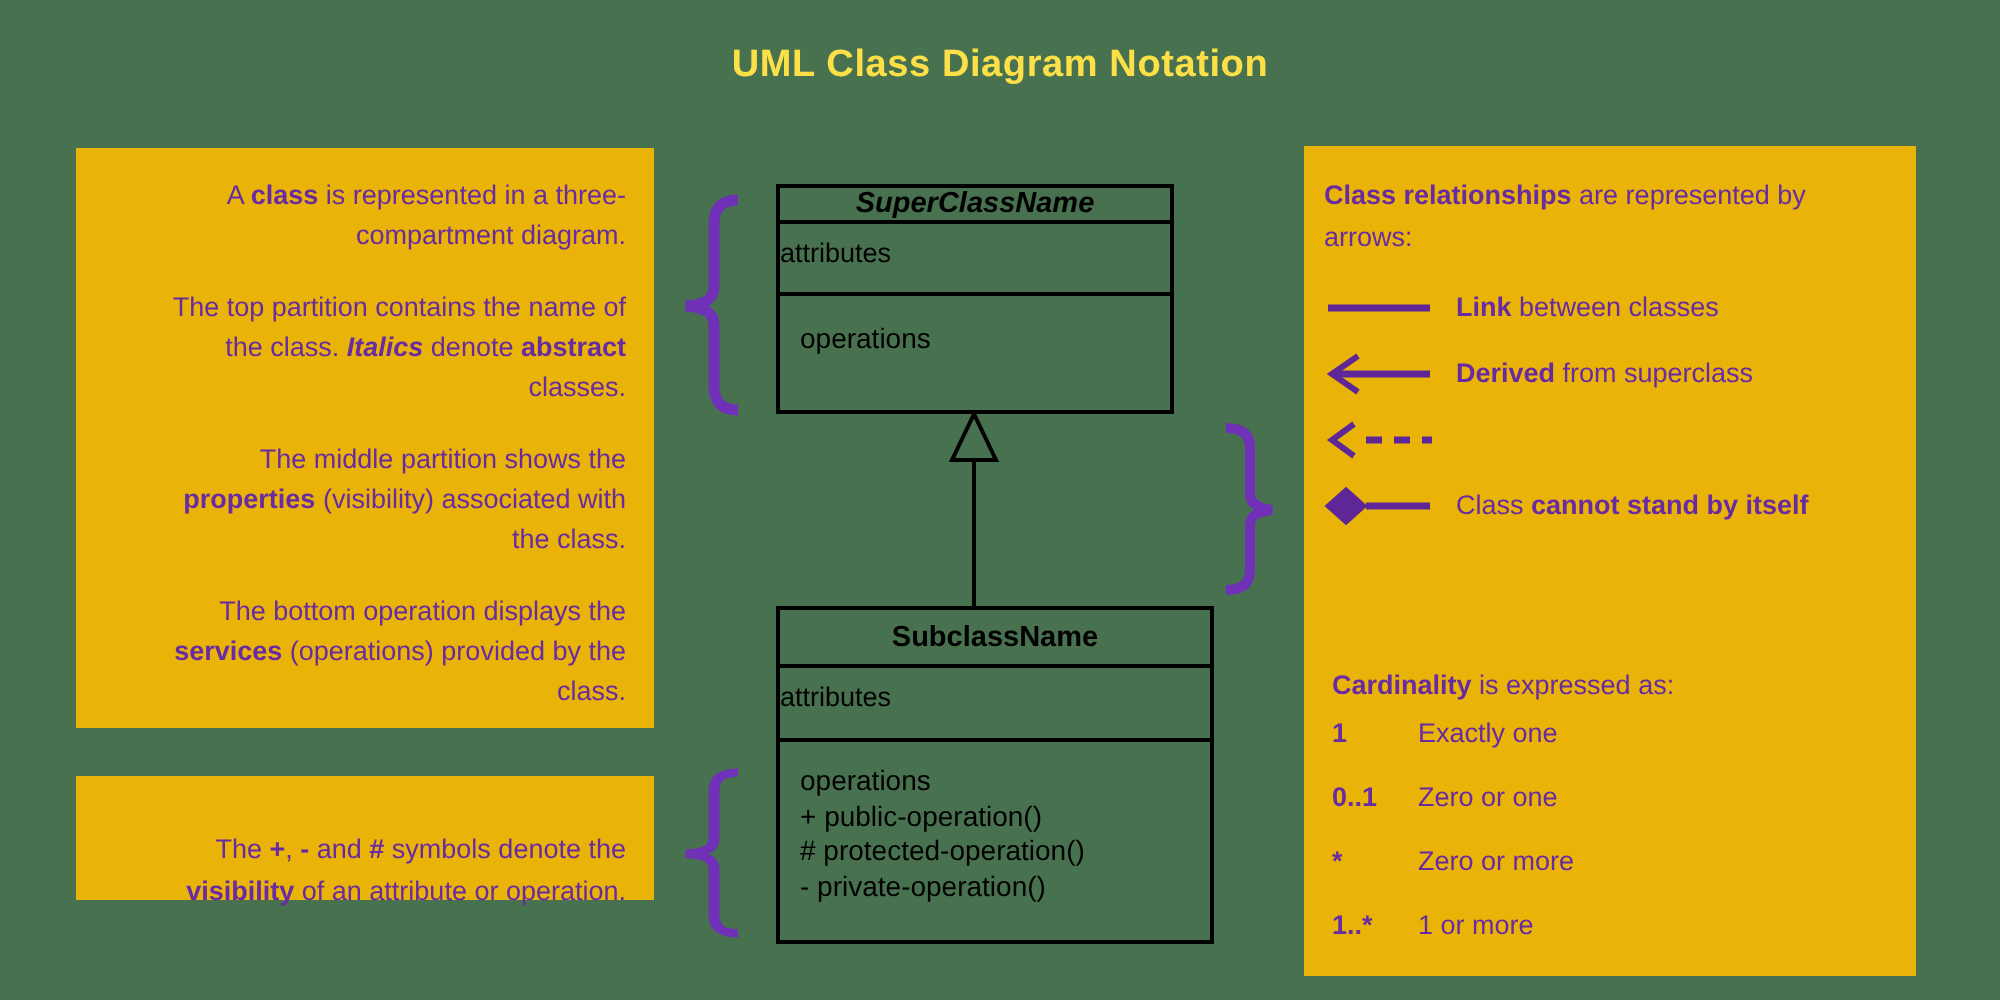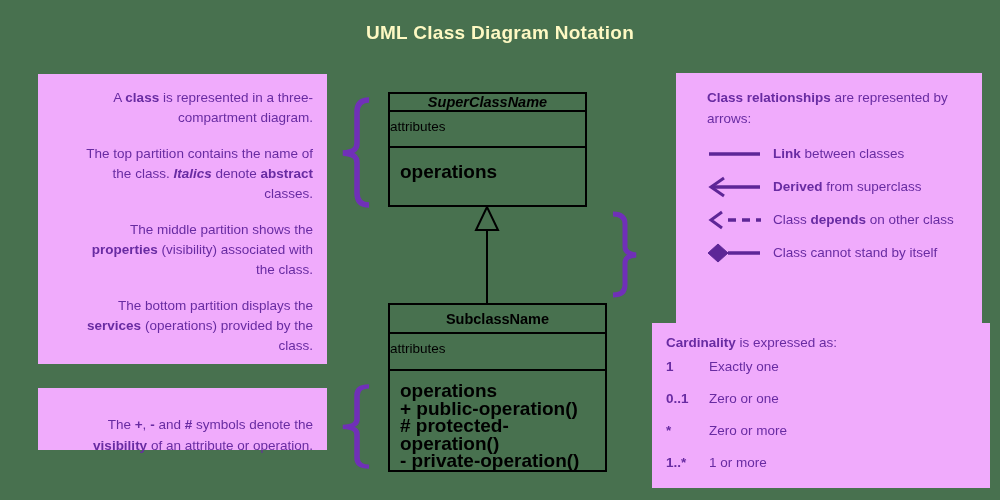--- a/index.html
+++ b/index.html
@@ -3,25 +3,25 @@
 <meta charset="utf-8">
 <style>
   html,body{margin:0;padding:0;}
   #canvas{
     position:relative;width:1000px;height:500px;
     background:#48714F;overflow:hidden;
     font-family:"Liberation Sans",sans-serif;
   }
   .title{
     position:absolute;top:22px;left:0;width:1000px;
-    text-align:center;font-size:19px;font-weight:bold;color:#fef9c3;
+    text-align:center;font-size:19px;font-weight:bold;color:#fde047;
     letter-spacing:.3px;
   }
   .panel{
-    position:absolute;background:#f0abfc;color:#682BA2;
+    position:absolute;background:#eab308;color:#682BA2;
     font-size:13.5px;line-height:20px;box-sizing:border-box;
   }
   #left-panel{left:38px;top:74px;width:289px;height:290px;padding:14px 14px 0 12px;text-align:right;}
   #left-panel p{margin:0 0 16px 0;white-space:nowrap;}
   #visibility-panel{left:38px;top:388px;width:289px;height:62px;padding:26px 14px 0 12px;text-align:right;line-height:21px;}
   #visibility-panel p{margin:0;white-space:nowrap;}
 
   
   .uml-box{
     position:absolute;border:2px solid #000;box-sizing:border-box;
@@ -31,49 +31,49 @@
   #subclass-box{left:388px;top:303px;width:219px;height:169px;}
   .uml-name{
     text-align:center;font-weight:bold;font-size:14.5px;
     display:flex;align-items:center;justify-content:center;
   }
   #superclass-box .uml-name{height:16px;font-style:italic;}
   #subclass-box .uml-name{height:27px;}
   .uml-attrs{border-top:2px solid #000;font-size:13.5px;padding:7px 0 0 0;box-sizing:border-box;}
   #superclass-box .uml-attrs{height:36px;}
   #subclass-box .uml-attrs{height:37px;}
-  .uml-ops{border-top:2px solid #000;flex:1;font-size:19px;padding:13px 0 0 10px;font-weight:bold;}
+  .uml-ops{border-top:2px solid #000;flex:1;font-size:14px;padding:13px 0 0 10px;}
   #subclass-box .uml-ops{padding-top:11px;line-height:17.5px;}
 
   svg{position:absolute;display:block;}
   .rel-row{display:flex;align-items:center;height:33px;}
   .rel-sym{width:56px;flex:0 0 56px;position:relative;height:22px;}
   .rel-sym svg{position:static;}
   .rel-lbl{margin-left:10px;white-space:nowrap;}
-  #relationships-panel{left:652px;top:73px;width:306px;height:280px;padding:14px 14px 0 31px;margin-left:24px;}
+  #relationships-panel{left:652px;top:73px;width:306px;height:280px;padding:14px 14px 0 10px;}
   #relationships-panel .hdr{margin:0 0 8px 0;line-height:21px;font-size:13.5px;}
-  #cardinality-panel{left:652px;top:323px;width:338px;height:165px;padding:10px 14px 0 14px;}
+  #cardinality-panel{left:652px;top:323px;width:306px;height:165px;padding:10px 14px 0 14px;}
   #cardinality-panel .hdr{margin:0;line-height:20px;font-size:13.5px;}
   #cardinality-panel .rows{margin-top:-2px;}
   .card-row{display:flex;align-items:center;height:32px;}
   .card-term{width:30px;flex:0 0 30px;font-weight:bold;}
   .card-def{margin-left:13px;white-space:nowrap;}
 </style>
 </head>
 <body>
 
 <div id="canvas">
 
   <div class="title">UML Class Diagram Notation</div>
 
   <div class="panel" id="left-panel">
     <p><span>A </span><span style="font-weight: bold;">class</span><span> is represented in a three-</span><br><span>compartment diagram.</span></p>
     <p><span>The top partition contains the </span><span style="font-weight: normal;">name</span><span> of</span><br><span>the class. </span><span style="font-weight: bold; font-style: italic;">Italics</span><span> denote </span><span style="font-weight: bold;">abstract</span><br><span>classes.</span></p>
     <p><span>The middle partition shows the</span><br><span style="font-weight: bold;">properties</span><span> (visibility) associated with</span><br><span>the class.</span></p>
-    <p><span>The bottom partition displays the</span><br><span style="font-weight: bold;">services</span><span> (operations) provided by the</span><br><span>class.</span></p>
+    <p><span>The bottom operation displays the</span><br><span style="font-weight: bold;">services</span><span> (operations) provided by the</span><br><span>class.</span></p>
   </div>
 
   <div class="panel" id="visibility-panel">
     <p><span>The </span><span style="font-weight: bold;">+</span><span>, </span><span style="font-weight: bold;">-</span><span> and </span><span style="font-weight: bold;">#</span><span> symbols denote the</span><br><span style="font-weight: bold;">visibility</span><span> of an attribute or operation.</span></p>
   </div>
 
   <svg style="left:338px;top:97px" width="33" height="111" viewBox="0 0 33 111" preserveAspectRatio="none">
     <path d="M 31 3 C 22 3 19 8 19 15 L 19 46 C 19 52 16 55 5 56 C 16 57 19 60 19 66 L 19 96 C 19 103 22 108 31 108" fill="none" stroke="#7030B8" stroke-width="5.5"></path>
   </svg>
   <svg style="left:611px;top:211px" width="28" height="87" viewBox="0 0 28 87" preserveAspectRatio="none">
@@ -127,32 +127,31 @@
       <span class="rel-lbl"><span style="font-weight: bold;">Derived</span><span> from superclass</span></span>
     </div>
 
     <div class="rel-row">
       <span class="rel-sym">
         <svg width="56" height="22" viewBox="0 0 56 22">
           <polyline points="15,3 4,11 15,19" fill="none" stroke="#5E2697" stroke-width="3"></polyline>
           <line x1="21" y1="11" x2="54" y2="11" stroke="#5E2697" stroke-width="3.5" stroke-dasharray="8 6"></line>
         </svg>
       </span>
-      <span class="rel-lbl"><span>Class </span><span style="font-weight: bold;">depends</span><span> on other class</span></span>
     </div>
 
 
     <div class="rel-row">
       <span class="rel-sym">
         <svg width="56" height="22" viewBox="0 0 56 22">
           <polygon points="11,2 21,11 11,20 1,11" fill="#5E2697" stroke="#5E2697" stroke-width="1"></polygon>
           <line x1="21" y1="11" x2="53" y2="11" stroke="#5E2697" stroke-width="3.5"></line>
         </svg>
       </span>
-      <span class="rel-lbl"><span>Class </span><span style="font-weight: normal; text-align: center;">cannot stand by itself</span></span>
+      <span class="rel-lbl"><span>Class </span><span style="font-weight: bold; text-align: center;">cannot stand by itself</span></span>
     </div>
   </div>
 
   <div class="panel" id="cardinality-panel">
     <p class="hdr"><span style="font-weight: bold;">Cardinality</span><span> is expressed as:</span></p>
     <div class="rows">
       <div class="card-row">
         <span class="card-term">1</span>
         <span class="card-def">Exactly one</span>
       </div>

